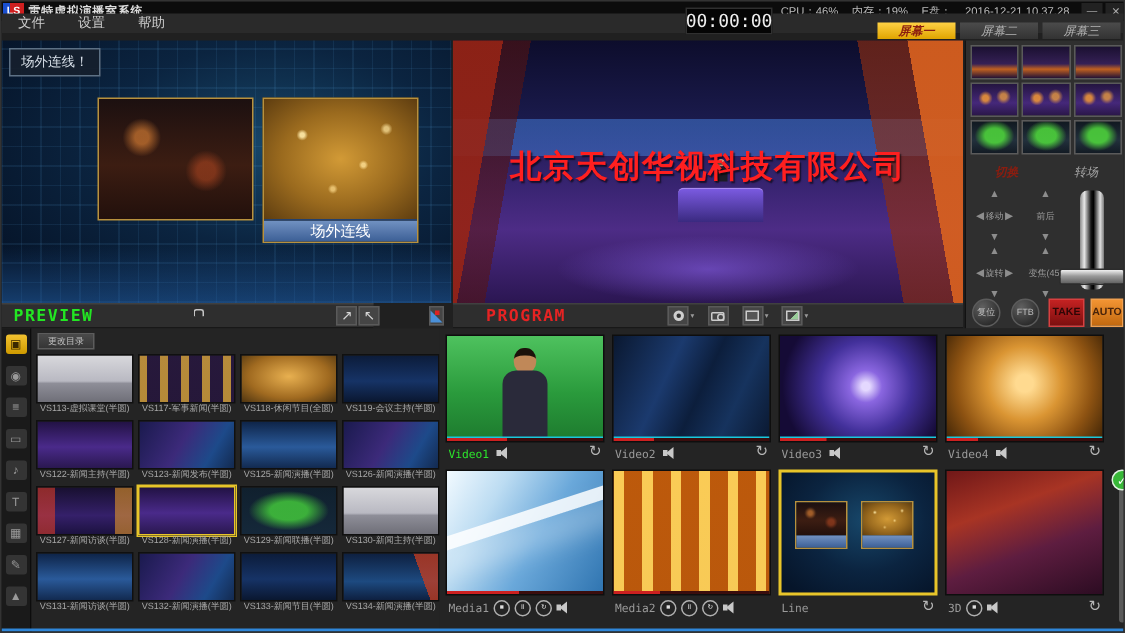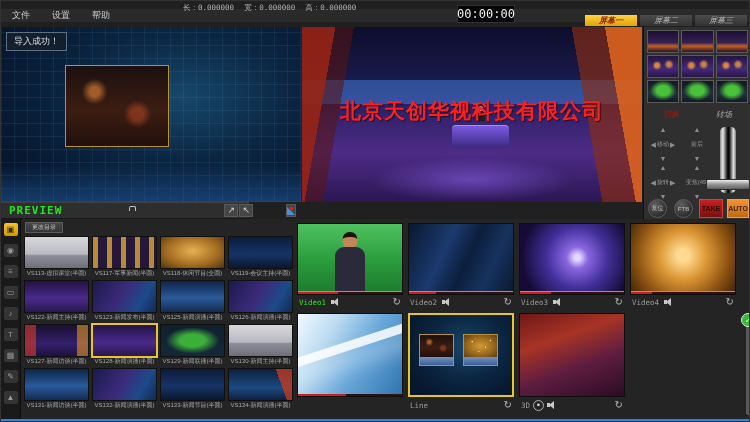--- a/index.html
+++ b/index.html
@@ -152,43 +152,54 @@
   .spk::after{content:"";position:absolute;left:2px;top:0;width:0;height:0;border-top:4px solid transparent;border-bottom:4px solid transparent;border-right:5px solid #c8c8c8}
   .badge{position:absolute;left:740px;top:312px;width:14px;height:14px;border-radius:50%;background:#38b838;border:1px solid #dff0df;color:#fff;font-size:8px;display:flex;align-items:center;justify-content:center;z-index:6}
   .vscrollbar{position:absolute;right:1px;top:96px;width:4px;height:100px;background:#5a5a5a;border-radius:2px}
   .bline{position:absolute;left:0;bottom:0;width:100%;height:2px;background:#2f86d8}
 </style>
 </head>
 <body>
 
 <div class="app">
 
+  <div class="titlebar">
+    <span class="logo">LS</span>
+    <span class="apptitle">雷特虚拟演播室系统</span>
+    <span class="sysinfo">
+      <span>CPU：46%</span>
+      <span>内存：19%</span>
+      <span>E盘：</span>
+      <span>2016-12-21 10.37.28</span>
+    </span>
+    <span class="winbtn">—</span>
+    <span class="winbtn">✕</span>
+  </div>
 
   <div class="menubar">
     <span class="menu-item">文件</span>
     <span class="menu-item">设置</span>
     <span class="menu-item">帮助</span>
-  </div>
-  <div class="dims">
-    <span>长：0.000000</span>
-    <span>宽：0.000000</span>
-    <span>高：0.000000</span>
   </div>
   <div class="timerbox">00:00:00</div>
   <div class="stabs">
     <span class="stab active">屏幕一</span>
     <span class="stab">屏幕二</span>
     <span class="stab">屏幕三</span>
   </div>
 
   <div class="win preview-win">
     <div class="preview-floor"></div>
-    <div class="toast">导入成功！</div>
+    <div class="toast">场外连线！</div>
     <div class="pbox box1">
       <div class="content c-host"></div>
+    </div>
+    <div class="pbox box2">
+      <div class="content c-gold"></div>
+      <div class="lbl">场外连线</div>
     </div>
   </div>
 
   <div class="win program-win">
     <div class="floor-glow"></div>
     <div class="desk"></div>
     <div class="anchor">
       <div class="head"></div>
       <div class="body"></div>
     </div>
@@ -201,20 +212,38 @@
     <span class="arrgrp">
       <span class="ibtn">↗</span>
       <span class="ibtn">↖</span>
     </span>
     <span class="ibtn transbtn">
       <span class="tri-icon"></span>
         <span class="tri-dot"></span>
     </span>
   </div>
 
+  <div class="sbar pg-bar">
+    <span class="bar-label">PROGRAM</span>
+    <span class="ibtn gap1">
+        <span class="rec-circle"></span>
+      </span>
+    <span class="caret">▾</span>
+    <span class="ibtn gap2">
+        <span class="cam-icon"></span>
+      </span>
+    <span class="ibtn gap3">
+        <span class="tv-icon"></span>
+      </span>
+    <span class="caret">▾</span>
+    <span class="ibtn gap4">
+        <span class="exp-icon"></span>
+      </span>
+    <span class="caret">▾</span>
+  </div>
 
   <div class="rpanel">
     <div class="rthumbs">
       <div class="rthumb rp1"></div>
       <div class="rthumb rp1"></div>
       <div class="rthumb rp1"></div>
       <div class="rthumb rp2"></div>
       <div class="rthumb rp2"></div>
       <div class="rthumb rp2"></div>
       <div class="rthumb rp3"></div>
@@ -397,20 +426,40 @@
           <span class="vref">↻</span>
         </div>
       </div>
     </div>
     <div class="prow">
       <div class="mcell">
         <div class="mthumb mt1">
           <div class="progbg"></div>
             <div class="prog" style="width:46%"></div>
         </div>
+        <div class="mctrl">
+          <span class="vname">Media1</span>
+          <span class="cbtn">■</span>
+          <span class="cbtn">II</span>
+          <span class="cbtn">↻</span>
+          <span class="spk"></span>
+        </div>
+      </div>
+      <div class="mcell">
+        <div class="mthumb mt2">
+          <div class="progbg"></div>
+            <div class="prog" style="width:30%"></div>
+        </div>
+        <div class="mctrl">
+          <span class="vname">Media2</span>
+          <span class="cbtn">■</span>
+          <span class="cbtn">II</span>
+          <span class="cbtn">↻</span>
+          <span class="spk"></span>
+        </div>
       </div>
       <div class="mcell">
         <div class="mthumb mline">
           <div class="mini-box mb1">
               <div class="c-host" style="height:74%"></div>
               <div class="mb-lbl"></div>
             </div>
           <div class="mini-box mb2">
               <div class="c-gold" style="height:74%"></div>
               <div class="mb-lbl"></div>

